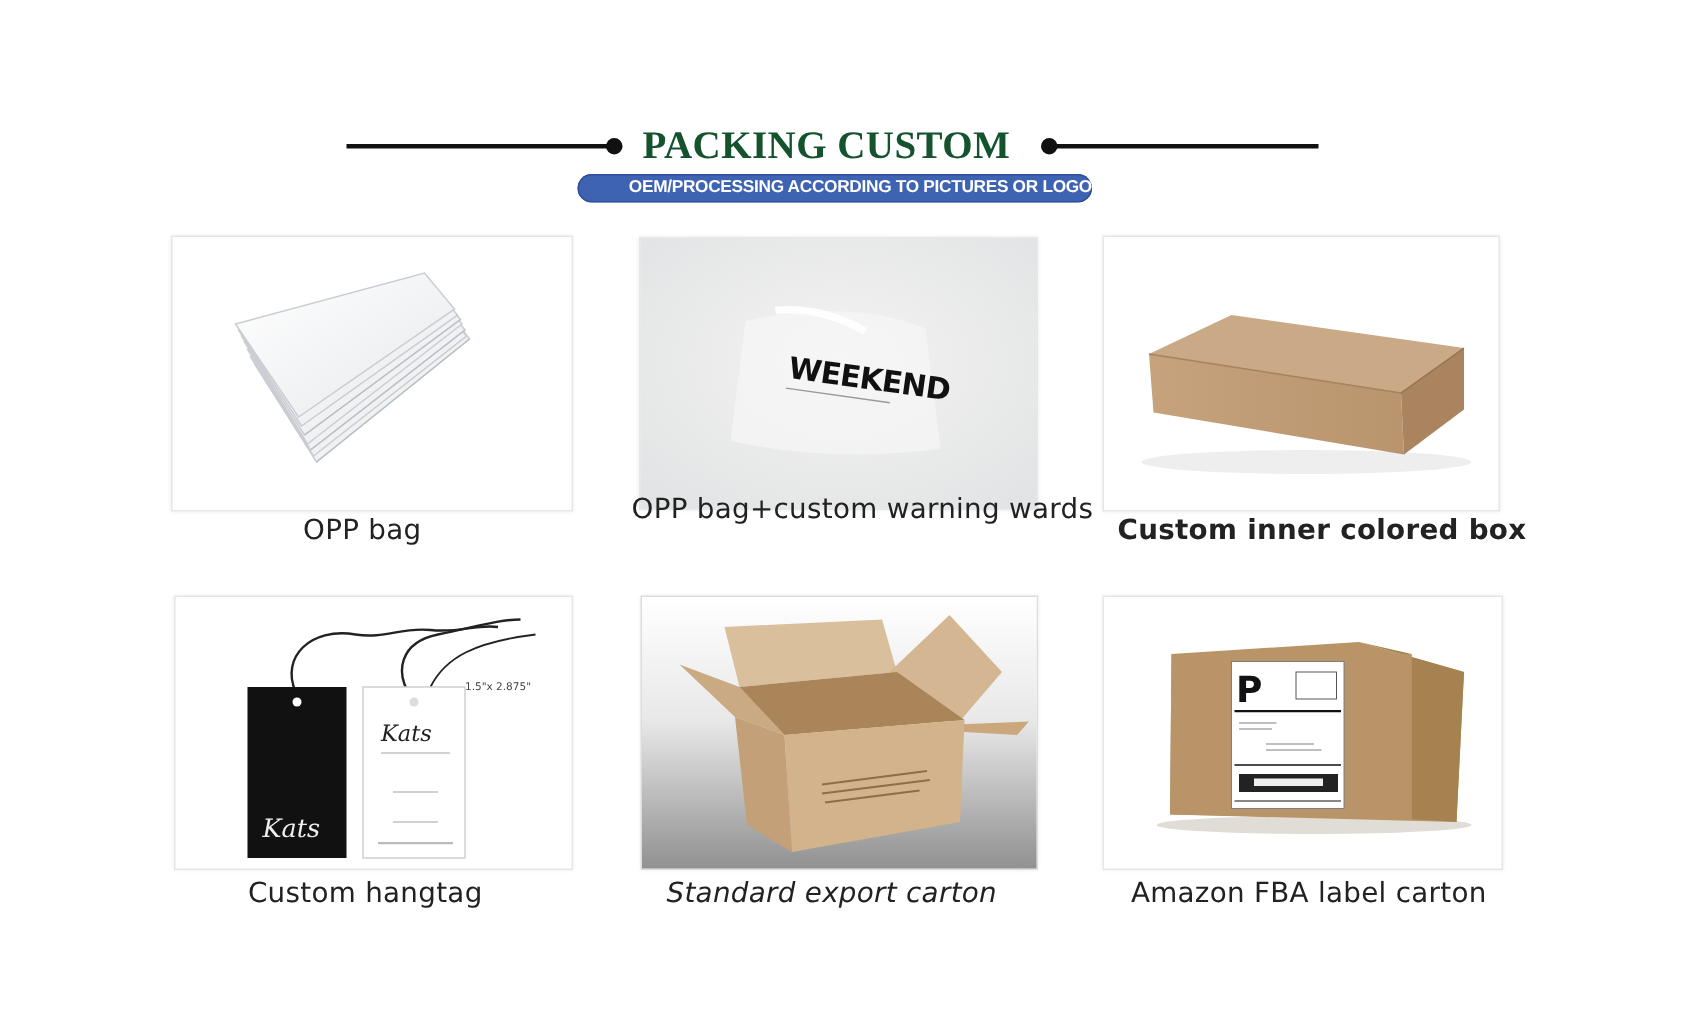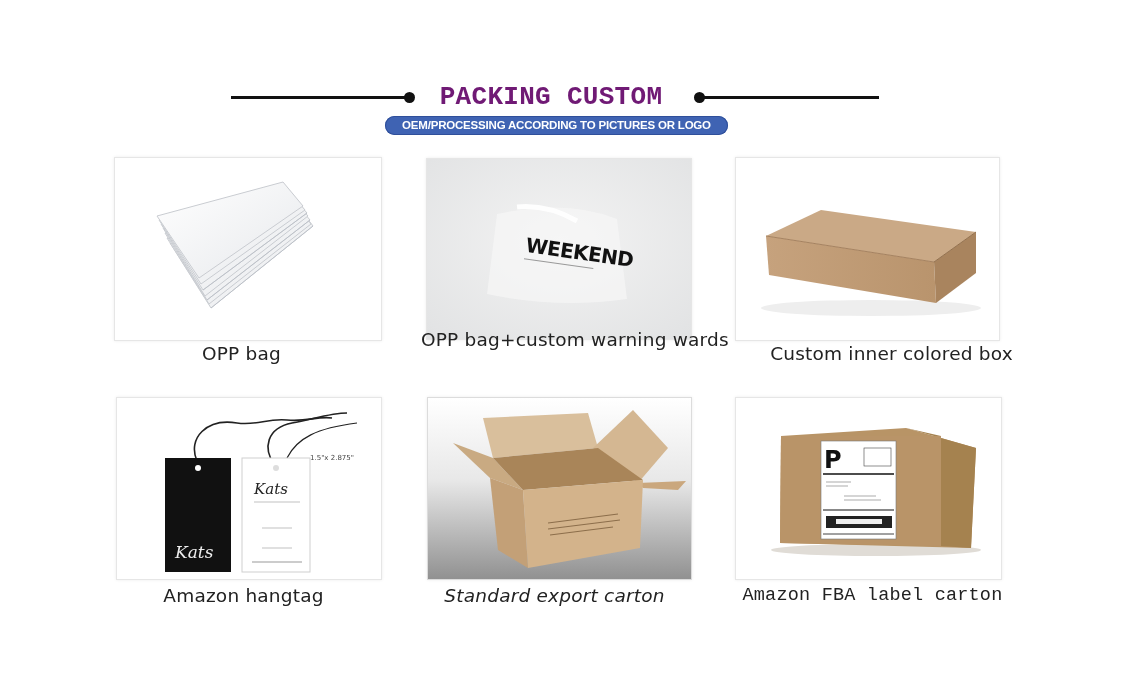--- a/index.html
+++ b/index.html
@@ -2,26 +2,26 @@
 <html><head>
 <meta charset="utf-8">
 <style>
   html, body { margin: 0; padding: 0; background: #ffffff; }
   body { width: 1130px; height: 689px; position: relative; overflow: hidden;
          font-family: "Liberation Sans", sans-serif; }
 
   .hline { position: absolute; height: 3px; background: #111; top: 96px; }
   .dot { position: absolute; width: 11px; height: 11px; border-radius: 50%; background: #111; top: 92px; }
   .title { position: absolute; left: 420px; top: 80px; width: 262px; text-align: center;
-           font-family: Liberation Mono, monospace; font-weight: bold; font-size: 26px;
-           color: #701a75; letter-spacing: 0.3px; line-height: 34px; }
+           font-family: Liberation Serif, serif; font-weight: bold; font-size: 26px;
+           color: #14532d; letter-spacing: 0.3px; line-height: 34px; }
   .pill { position: absolute; left: 385px; top: 116px; width: 343px; height: 19px;
           background: #3f63b3; border-radius: 10px; color: #ffffff;
           font-family: "Liberation Sans", sans-serif; font-weight: bold; font-size: 11.5px;
-          line-height: 19px; text-align: center; letter-spacing: -0.2px;
+          line-height: 19px; text-align: right; letter-spacing: -0.2px;
           box-shadow: inset 0 0 0 1px #2f4f9a; }
 
   .card { position: absolute; }
   .panel { position: absolute; left: 0; top: 0; box-sizing: border-box;
            border: 1px solid #e6e6e6; box-shadow: 0 0 3px rgba(0,0,0,0.08); overflow: hidden; background: #fff; }
   .caption { position: absolute; white-space: nowrap; text-align: center;
              font-family: "DejaVu Sans", sans-serif; font-size: 18.5px; color: #222; letter-spacing: 0.2px; }
   svg { display: block; }
 </style>
 </head>
@@ -93,21 +93,21 @@
         </linearGradient>
       </defs>
       <ellipse cx="135" cy="150" rx="110" ry="8" fill="#eeeeee"></ellipse>
       <polygon points="30,78 85,52 240,74 198,104" fill="#caa986"></polygon>
       <polygon points="30,78 198,104 200,145 33,117" fill="url(#boxFront)"></polygon>
       <polygon points="198,104 240,74 240,115 200,145" fill="#a9845e"></polygon>
       <line x1="30" y1="78" x2="198" y2="104" stroke="#a58260" stroke-width="1"></line>
       <line x1="198" y1="104" x2="240" y2="74" stroke="#93714f" stroke-width="1"></line>
     </svg>
   </div>
-  <div class="caption" style="left:24px; width:265px; top:186px;">Custom inner colored box</div>
+  <div class="caption" style="left:10px; width:265px; top:186px;font-weight:bold;">Custom inner colored box</div>
 </div>
 
 <div class="card" style="left:116px; top:397px;">
   <div class="panel" style="width:266px; height:183px;">
     <svg width="266" height="183" viewBox="0 0 266 183">
       <path d="M80,63 C70,40 90,20 120,25 C140,28 150,20 170,22 C190,24 200,18 215,20" stroke="#222" stroke-width="1.6" fill="none"></path>
       <path d="M158,68 C145,50 150,30 175,25 C200,20 215,15 230,15" stroke="#222" stroke-width="1.6" fill="none"></path>
       <path d="M170,60 C180,40 200,30 240,25" stroke="#222" stroke-width="1.2" fill="none"></path>
       <text x="193" y="62" font-family="DejaVu Sans, sans-serif" font-size="7" fill="#444">1.5"x 2.875"</text>
       <rect x="48" y="60" width="66" height="114" fill="#111"></rect>
@@ -115,21 +115,21 @@
       <text x="58" y="160" font-family="DejaVu Serif, serif" font-style="italic" font-size="17" fill="#eee">Kats</text>
       <rect x="125" y="60" width="68" height="114" fill="#fff" stroke="#cfcfcf" stroke-width="1"></rect>
       <circle cx="159" cy="70" r="3" fill="#ddd"></circle>
       <text x="137" y="96" font-family="DejaVu Serif, serif" font-style="italic" font-size="15" fill="#222">Kats</text>
       <line x1="137" y1="104" x2="183" y2="104" stroke="#999" stroke-width="0.6"></line>
       <line x1="145" y1="130" x2="175" y2="130" stroke="#999" stroke-width="0.6"></line>
       <line x1="145" y1="150" x2="175" y2="150" stroke="#999" stroke-width="0.6"></line>
       <line x1="135" y1="164" x2="185" y2="164" stroke="#bbb" stroke-width="1.5"></line>
     </svg>
   </div>
-  <div class="caption" style="left:-5px; width:265px; top:188px;">Amazon hangtag</div>
+  <div class="caption" style="left:-5px; width:265px; top:188px;">Custom hangtag</div>
 </div>
 
 <div class="card" style="left:427px; top:397px;">
   <div class="panel" style="width:265px; height:183px; border-color:#dcdcdc;">
     <svg width="265" height="183" viewBox="0 0 265 183">
       <defs>
         <linearGradient id="bg5" x1="0" y1="0" x2="0" y2="1">
           <stop offset="0" stop-color="#ffffff"></stop>
             <stop offset="0.45" stop-color="#e8e8e8"></stop>
             <stop offset="1" stop-color="#8f8f8f"></stop>
@@ -169,14 +169,14 @@
           <line x1="90" y1="88" x2="112" y2="88"></line>
         <line x1="108" y1="98" x2="140" y2="98"></line>
           <line x1="108" y1="102" x2="145" y2="102"></line>
       </g>
       <line x1="87" y1="112" x2="158" y2="112" stroke="#111" stroke-width="1"></line>
       <rect x="90" y="118" width="66" height="12" fill="#222"></rect>
       <rect x="100" y="121" width="46" height="5" fill="#eee"></rect>
       <line x1="87" y1="136" x2="158" y2="136" stroke="#111" stroke-width="0.8"></line>
     </svg>
   </div>
-  <div class="caption" style="left:5px; width:265px; top:188px;font-family:Liberation Mono, monospace;">Amazon FBA label carton</div>
+  <div class="caption" style="left:5px; width:265px; top:188px;">Amazon FBA label carton</div>
 </div>
 
 </body></html>

